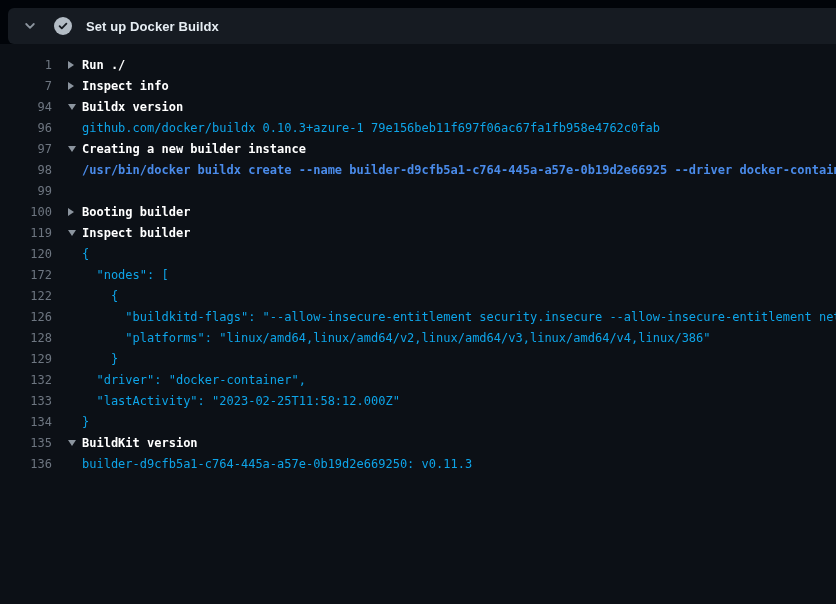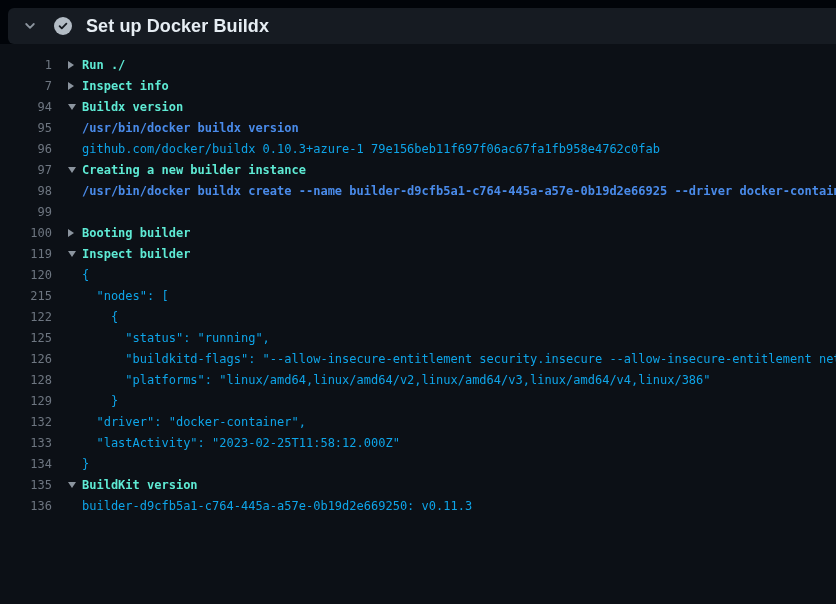--- a/index.html
+++ b/index.html
@@ -31,21 +31,21 @@
   .check-circle {
     width: 18px; height: 18px;
     border-radius: 50%;
     background: #b3bcc5;
     display: flex; align-items: center; justify-content: center;
     margin-left: 16px;
     flex: none;
   }
   .step-title {
     color: #e6edf3;
-    font-size: 18px;
+    font-size: 13px;
     font-weight: 600;
     margin-left: 14px;
     letter-spacing: 0.1px;
   }
 
   
   .log {
     position: absolute;
     top: 44px; left: 0; right: 0; bottom: 0;
     background: #0c1016;
@@ -71,21 +71,21 @@
     width: 14px;
     margin-left: 16px;
     flex: none;
     display: flex;
     align-items: center;
   }
   .txt { color: #0ea5e9; flex: none; }
 
   .type-command .txt { color: #4a8bea; font-weight: bold; }
   .type-group-collapsed .txt,
-  .type-group-expanded .txt { color: #5eead4; font-weight: 600; }
+  .type-group-expanded .txt { color: #ffffff; font-weight: 600; }
 
   .tri-right {
     width: 0; height: 0;
     border-left: 6px solid #8b949e;
     border-top: 4px solid transparent;
     border-bottom: 4px solid transparent;
   }
   .tri-down {
     width: 0; height: 0;
     border-top: 6px solid #8b949e;
@@ -121,25 +121,20 @@
       <div class="log-line type-group-collapsed">
     <span class="ln">7</span>
     <span class="arrow"><i class="tri-right"></i></span>
     <span class="txt">Inspect info</span>
   </div>
       <div class="log-line type-group-expanded">
     <span class="ln">94</span>
     <span class="arrow"><i class="tri-down"></i></span>
     <span class="txt">Buildx version</span>
   </div>
-      <div class="log-line type-command">
-    <span class="ln">95</span>
-    <span class="arrow"></span>
-    <span class="txt">/usr/bin/docker buildx version</span>
-  </div>
       <div class="log-line type-output">
     <span class="ln">96</span>
     <span class="arrow"></span>
     <span class="txt">github.com/docker/buildx 0.10.3+azure-1 79e156beb11f697f06ac67fa1fb958e4762c0fab</span>
   </div>
       <div class="log-line type-group-expanded">
     <span class="ln">97</span>
     <span class="arrow"><i class="tri-down"></i></span>
     <span class="txt">Creating a new builder instance</span>
   </div>
@@ -161,33 +156,28 @@
     <span class="ln">119</span>
     <span class="arrow"><i class="tri-down"></i></span>
     <span class="txt">Inspect builder</span>
   </div>
       <div class="log-line type-output">
     <span class="ln">120</span>
     <span class="arrow"></span>
     <span class="txt">{</span>
   </div>
       <div class="log-line type-output">
-    <span class="ln">215</span>
+    <span class="ln">172</span>
     <span class="arrow"></span>
     <span class="txt">  "nodes": [</span>
   </div>
       <div class="log-line type-output">
     <span class="ln">122</span>
     <span class="arrow"></span>
     <span class="txt">    {</span>
-  </div>
-      <div class="log-line type-output">
-    <span class="ln">125</span>
-    <span class="arrow"></span>
-    <span class="txt">      "status": "running",</span>
   </div>
       <div class="log-line type-output">
     <span class="ln">126</span>
     <span class="arrow"></span>
     <span class="txt">      "buildkitd-flags": "--allow-insecure-entitlement security.insecure --allow-insecure-entitlement network.host",</span>
   </div>
       <div class="log-line type-output">
     <span class="ln">128</span>
     <span class="arrow"></span>
     <span class="txt">      "platforms": "linux/amd64,linux/amd64/v2,linux/amd64/v3,linux/amd64/v4,linux/386"</span>

